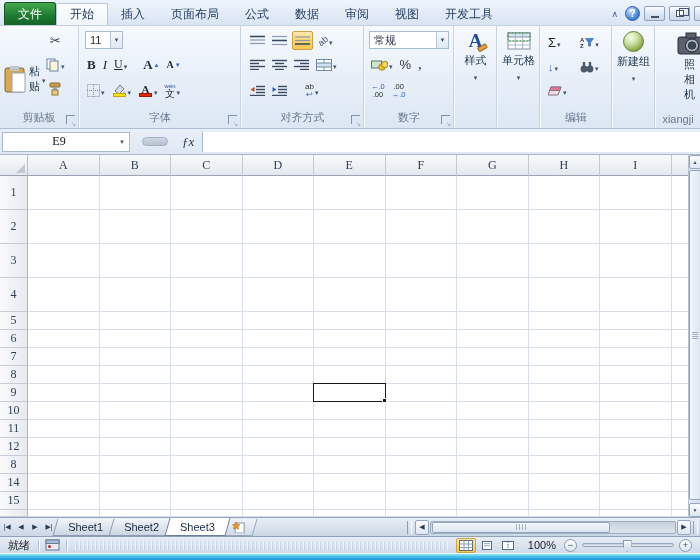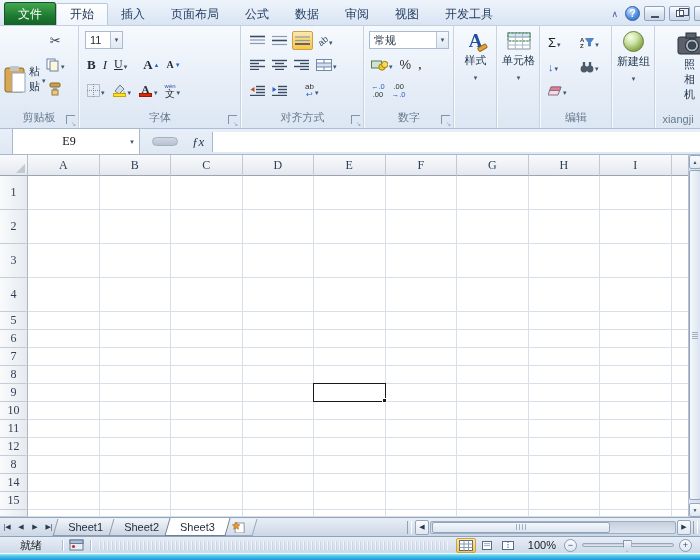--- a/index.html
+++ b/index.html
@@ -80,21 +80,21 @@
 .sphere { width:21px; height:21px; border-radius:50%; border:1px solid #6a8038;
   background:radial-gradient(circle at 35% 28%, #f8ffe8, #cfe3a8 35%, #8fae52 70%, #5f7f30); }
 .erow { position:absolute; display:flex; align-items:center; gap:2px; }
 .sigma { font-size:13px; color:#222; }
 .sortAZ { display:flex; flex-direction:column; line-height:1; font-size:6px; font-weight:bold; color:#333; }
 .fillarrow { color:#2a62c8; font-size:11px; font-weight:bold; }
 
 
 .fbar { position:absolute; left:0; top:129px; width:700px; height:26px;
   background:linear-gradient(#e9eff8,#dfe8f3); border-bottom:1px solid #aab8cc; display:flex; align-items:center; }
-.namebox { margin-left:12px; width:128px; height:27px; background:#fff; border:1px solid #aab8cc; display:flex; align-items:center; }
+.namebox { margin-left:2px; width:128px; height:20px; background:#fff; border:1px solid #aab8cc; display:flex; align-items:center; }
 .namebox .nbtext { flex:1; text-align:center; font-family:"Liberation Serif",serif; font-size:12px; color:#111; }
 .namebox .carrow { width:14px; height:100%; display:flex; align-items:center; justify-content:center; }
 .namebox .carrow::after { content:"▾"; font-size:7px; color:#44536b; }
 .fbpill { margin-left:12px; width:26px; height:9px; border-radius:5px;
   background:linear-gradient(#cfd7e2,#b7c2d1); border:1px solid #a3b0c2; }
 .fxlab { margin-left:14px; font-family:"Liberation Serif",serif; font-style:italic; font-size:13px; color:#2a3a50; }
 .finput { margin-left:8px; flex:1; height:20px; background:#fff; border-left:1px solid #aab8cc; padding-left:4px;
   font-size:11px; display:flex; align-items:center; }
 
 
@@ -142,21 +142,21 @@
 .hbtn { width:14px; height:15px; display:flex; align-items:center; justify-content:center; font-size:7px; color:#2a3a50;
   background:linear-gradient(#fafcfe,#dfe7f1); border:1px solid #96a7bd; border-radius:2px; }
 .htrack { width:246px; height:13px; background:linear-gradient(#c6d0dd,#dde4ee); border:1px solid #9dadc2; border-radius:2px; position:relative; margin:0 1px; }
 .hthumb { position:absolute; left:1px; top:0; width:178px; height:11px; background:linear-gradient(#f4f8fc,#dbe4ef); border:1px solid #93a5bd; border-radius:2px;
   display:flex; align-items:center; justify-content:center; gap:2px; }
 .hthumb i { display:block; width:1px; height:6px; background:#9fb0c6; }
 
 
 .statusbar { position:absolute; left:0; top:536px; width:700px; height:17px;
   background:linear-gradient(#e6edf6,#cfdaea); border-top:1px solid #8fa2ba; display:flex; align-items:center; }
-.stxt { padding:0 20px; font-size:11px; color:#222; }
+.stxt { padding:0 8px; font-size:11px; color:#222; }
 .sdiv { width:1px; height:11px; background:#b0bdce; box-shadow:1px 0 0 #fff; }
 .stexture { flex:1; height:9px; margin:0 8px;
   background:repeating-linear-gradient(90deg, rgba(255,255,255,.55) 0 1px, rgba(160,175,195,.25) 1px 2px, transparent 2px 4px); }
 .viewbtns { display:flex; align-items:center; gap:1px; margin-right:6px; }
 .vwbtn { width:20px; height:15px; display:flex; align-items:center; justify-content:center; border:1px solid transparent; border-radius:2px; }
 .vwbtn.sel { background:linear-gradient(#fde9ae,#fbd571 55%,#f9c64e); border-color:#caa244; }
 .zoomtxt { font-size:11px; color:#222; margin:0 8px 0 4px; }
 .zbtn { width:13px; height:13px; border-radius:50%; border:1px solid #8a9ab0; background:linear-gradient(#fbfdff,#dde6f1);
   display:flex; align-items:center; justify-content:center; font-size:9px; color:#33475f; line-height:1; }
 .ztrack { width:92px; height:4px; margin:0 5px; background:linear-gradient(#c2cbd8,#e8edf4); border:1px solid #98a8bc; border-radius:2px; position:relative; }

